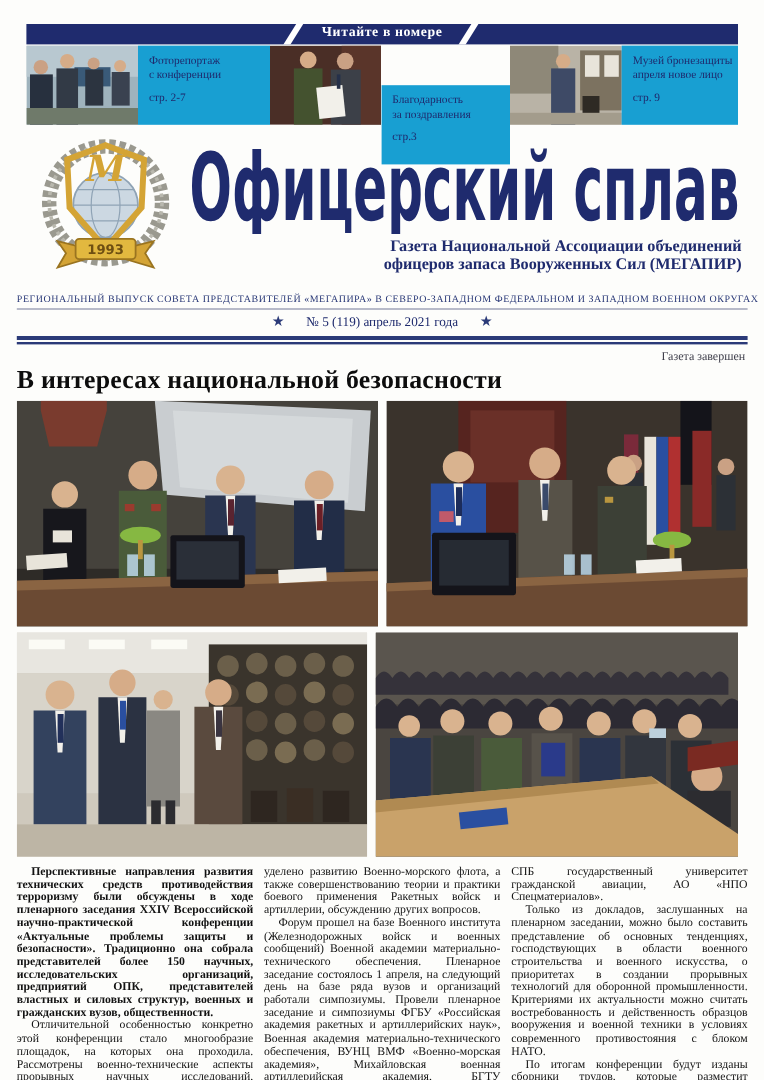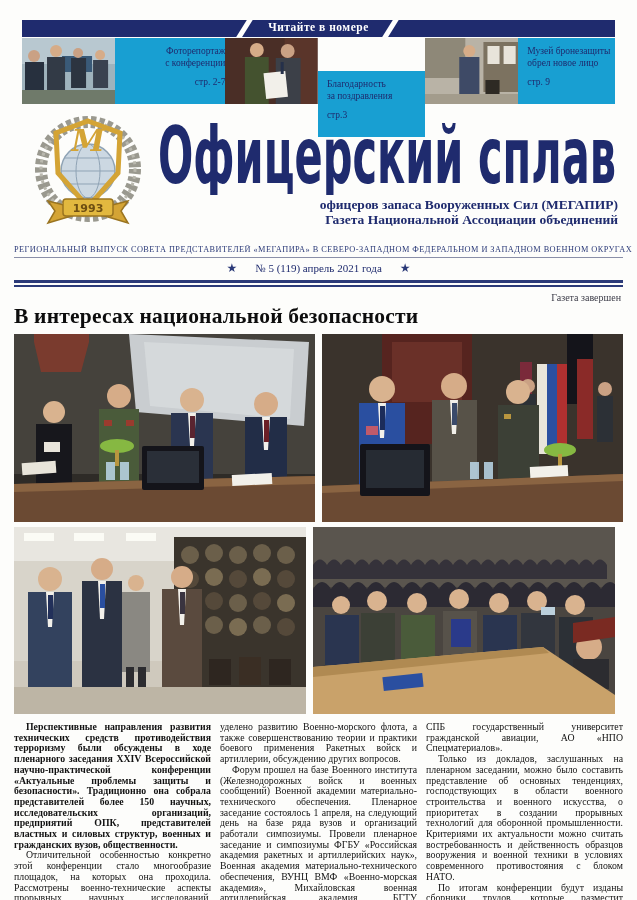--- a/index.html
+++ b/index.html
@@ -13,21 +13,21 @@
     font-size:11.5px;font-weight:bold;letter-spacing:.5px;}
   .slash{position:absolute;top:-6px;width:5px;height:32px;background:#ffffff;transform:rotate(32deg);}
   .slash.s1{left:37%;}
   .slash.s2{left:61.5%;}
 
   
   .strip{display:flex;margin:1px 8px 0 8px;height:66px;}
   .strip .cell{height:100%;}
   .strip svg{display:block;width:100%;height:100%;}
   .t-photo1{width:15.7%;}
-  .t-cap1{width:18.6%;text-align:right;}
+  .t-cap1{width:18.6%;}
   .t-photo2{width:15.6%;}
   .t-cap2{width:18.0%;margin-top:33px;}
   .t-photo3{width:15.8%;}
   .t-cap3{width:16.3%;}
   .cap{background:#189fd2;color:#1f2b6e;font-size:9.5px;line-height:1.25;
     padding:8px 0 0 9px;box-sizing:border-box;}
   .cap .cap-text{white-space:pre-line;}
   .cap .cap-page{margin-top:7px;}
 
   
@@ -118,21 +118,21 @@
           <rect x="62" y="8" width="12" height="18" fill="#e8e4da"></rect>
             <rect x="78" y="8" width="12" height="18" fill="#e8e4da"></rect>
           <circle cx="44" cy="13" r="6" fill="#d6ac88"></circle>
             <rect x="34" y="19" width="20" height="47" fill="#3e4a66"></rect>
           <rect x="60" y="42" width="14" height="16" fill="#2e2a24"></rect>
           <rect x="0" y="56" width="93" height="10" fill="#a39c8c"></rect>
         </svg>
       </div>
       <div class="cell cap t-cap3">
         <div class="cap-text">Музей бронезащиты
-обрел новое лицо</div>
+апреля новое лицо</div>
         <div class="cap-page">стр. 9</div>
       </div>
     </div>
 
     <div class="masthead">
       <div class="logo">
         <svg width="120" height="128" viewBox="0 0 120 128">
           <circle cx="60" cy="58" r="47" fill="none" stroke="#9a998f" stroke-width="12" stroke-dasharray="5 3"></circle>
           <circle cx="60" cy="58" r="47" fill="none" stroke="#b9b8ae" stroke-width="3" stroke-dasharray="3 4"></circle>
           <path d="M60 100 L100 112 L93 100 L100 90 Z" fill="#d4a435" stroke="#9a7420" stroke-width="1.5"></path>
@@ -146,22 +146,22 @@
           <text x="60" y="40" text-anchor="middle" font-family="DejaVu Serif, serif" font-style="italic" font-weight="bold" font-size="30" fill="#d4a435">М</text>
           <rect x="35" y="88" width="50" height="17" rx="3" fill="#e2b83f" stroke="#9a7420" stroke-width="1.5"></rect>
           <text x="60" y="101" text-anchor="middle" font-family="DejaVu Sans, sans-serif" font-weight="bold" font-size="11" fill="#6e4f12">1993</text>
         </svg>
       </div>
       <div class="mast-right">
         <svg class="title-svg" width="462" height="84" viewBox="0 0 462 84">
           <text x="2" y="72" font-family="DejaVu Sans, sans-serif" font-weight="bold" font-size="78" fill="#1f2b6e" textLength="458" lengthAdjust="spacingAndGlyphs" style="paint-order:stroke;">Офицерский сплав</text>
         </svg>
         <div class="subtitle">
+          <div>Газета Национальной Ассоциации объединений</div>
           <div>офицеров запаса Вооруженных Сил (МЕГАПИР)</div>
-          <div>Газета Национальной Ассоциации объединений</div>
         </div>
       </div>
     </div>
 
     <div class="regional">РЕГИОНАЛЬНЫЙ ВЫПУСК СОВЕТА ПРЕДСТАВИТЕЛЕЙ «МЕГАПИРА» В СЕВЕРО-ЗАПАДНОМ ФЕДЕРАЛЬНОМ И ЗАПАДНОМ ВОЕННОМ ОКРУГАХ</div>
     <div class="thin-rule"></div>
     <div class="issue-line">
       <span class="star">★</span><span>№ 5 (119) апрель 2021 года</span><span class="star">★</span>
     </div>
     <div class="double-rule"></div>

